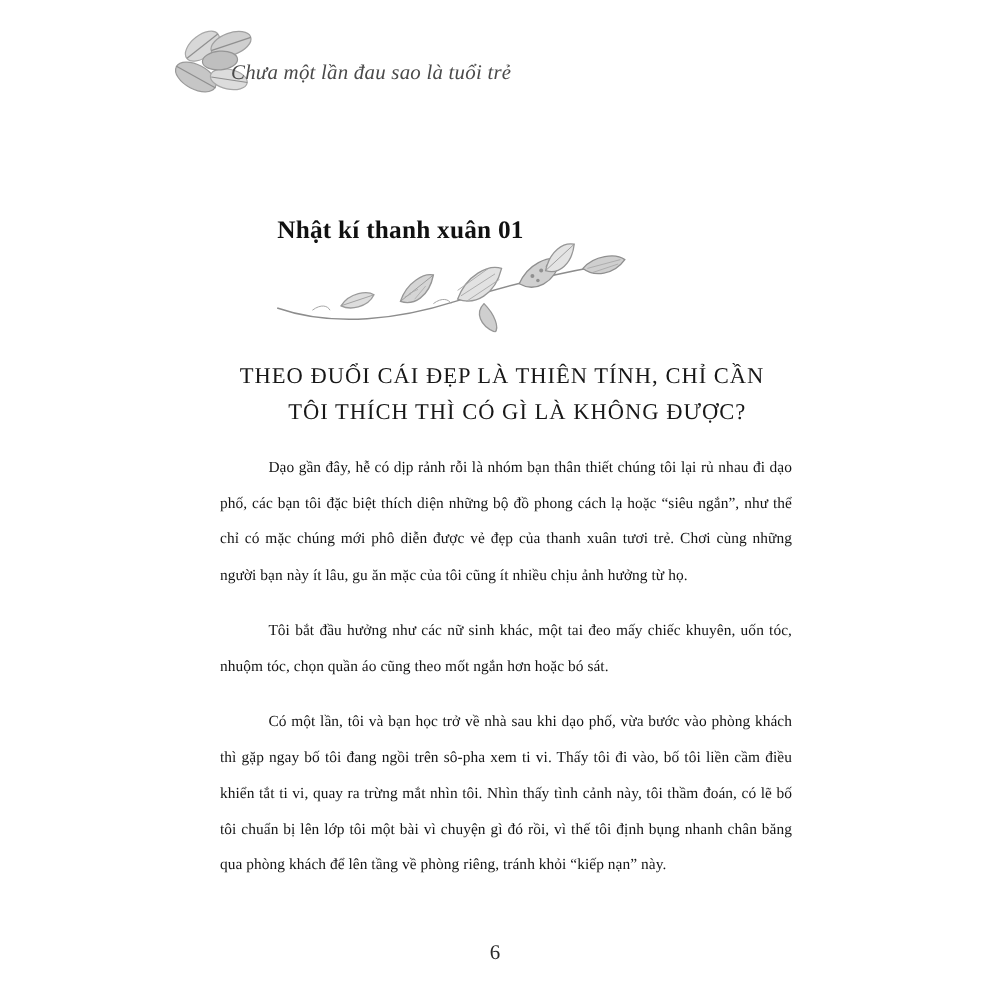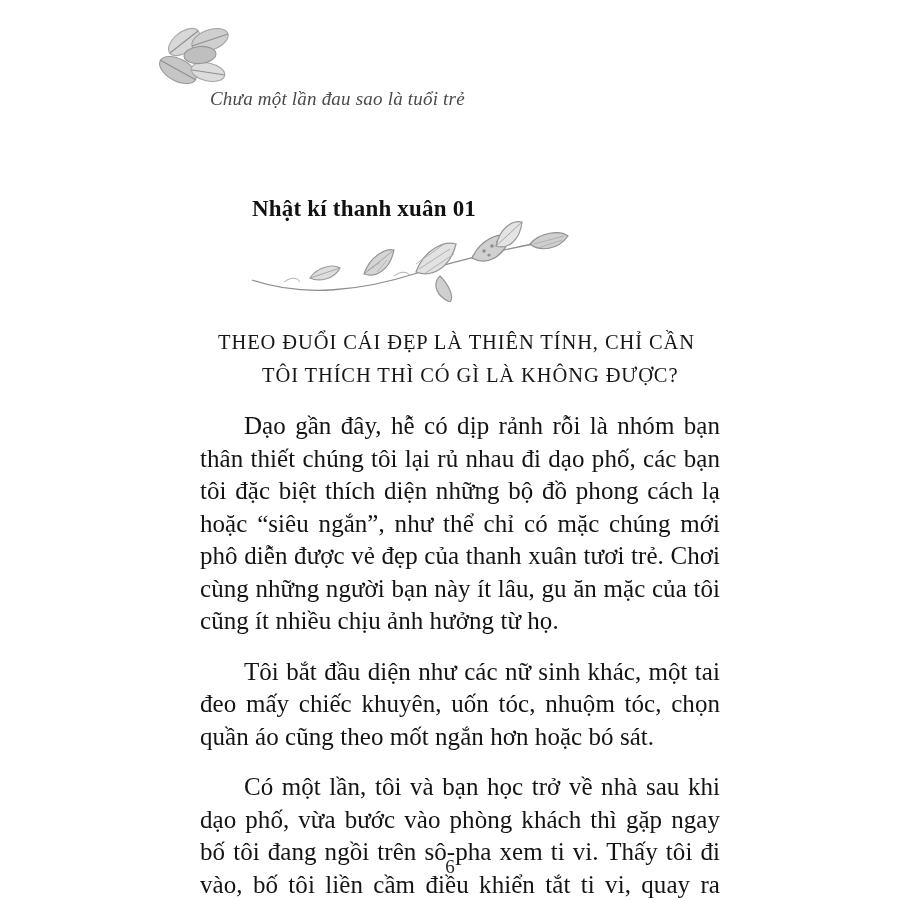--- a/index.html
+++ b/index.html
@@ -41,21 +41,20 @@
   .running-head-text {
     position: absolute;
     left: 210px;
     top: 38px;
     font-family: "Liberation Serif", serif;
     font-style: italic;
     font-size: 19px;
     color: #4a4a4a;
     letter-spacing: 0.2px;
     white-space: nowrap;
-    margin-top: 32px;
   }
 
   
   .chapter-block {
     position: absolute;
     left: 4px;
     top: 196px;
     width: 900px;
     height: 110px;
   }
@@ -93,21 +92,21 @@
     line-height: 33px;
     color: #171717;
     text-align: left;
     margin: 0 0 18px 18px;
     padding-left: 44px;
     text-indent: -44px;
   }
 
   p.para {
     margin: 0 0 18px 0;
-    font-size: 25px;
+    font-size: 14px;
     line-height: 32.5px;
     text-align: justify;
     text-indent: 44px;
     color: #141414;
     letter-spacing: 0.05px;
     -webkit-hyphens: none;
     hyphens: none;
   }
   p.para:last-child {
     margin-bottom: 0;
@@ -184,19 +183,19 @@
           <path d="M40 62 C 48 56, 54 58, 56 62" stroke="#a5a5a5" stroke-width="0.9"></path>
           <path d="M150 56 C 158 50, 164 52, 166 56" stroke="#a5a5a5" stroke-width="0.9"></path>
         </g>
       </svg>
     </span>
   </div>
 
   <div class="body-col">
     <div class="section-heading">THEO ĐUỔI CÁI ĐẸP LÀ THIÊN TÍNH, CHỈ CẦN TÔI THÍCH THÌ CÓ GÌ LÀ KHÔNG ĐƯỢC?</div>
     <p class="para">Dạo gần đây, hễ có dịp rảnh rỗi là nhóm bạn thân thiết chúng tôi lại rủ nhau đi dạo phố, các bạn tôi đặc biệt thích diện những bộ đồ phong cách lạ hoặc “siêu ngắn”, như thể chỉ có mặc chúng mới phô diễn được vẻ đẹp của thanh xuân tươi trẻ. Chơi cùng những người bạn này ít lâu, gu ăn mặc của tôi cũng ít nhiều chịu ảnh hưởng từ họ.</p>
-    <p class="para">Tôi bắt đầu diện như các nữ sinh khác, một tai đeo mấy chiếc khuyên, uốn tóc, nhuộm tóc, chọn quần áo cũng theo mốt ngắn hơn hoặc bó sát.</p>
+    <p class="para">Tôi bắt đầu hưởng như các nữ sinh khác, một tai đeo mấy chiếc khuyên, uốn tóc, nhuộm tóc, chọn quần áo cũng theo mốt ngắn hơn hoặc bó sát.</p>
     <p class="para">Có một lần, tôi và bạn học trở về nhà sau khi dạo phố, vừa bước vào phòng khách thì gặp ngay bố tôi đang ngồi trên sô-pha xem ti vi. Thấy tôi đi vào, bố tôi liền cầm điều khiển tắt ti vi, quay ra trừng mắt nhìn tôi. Nhìn thấy tình cảnh này, tôi thầm đoán, có lẽ bố tôi chuẩn bị lên lớp tôi một bài vì chuyện gì đó rồi, vì thế tôi định bụng nhanh chân băng qua phòng khách để lên tầng về phòng riêng, tránh khỏi “kiếp nạn” này.</p>
   </div>
 
   <div class="folio">6</div>
 
 </div>
 
 </body></html>

